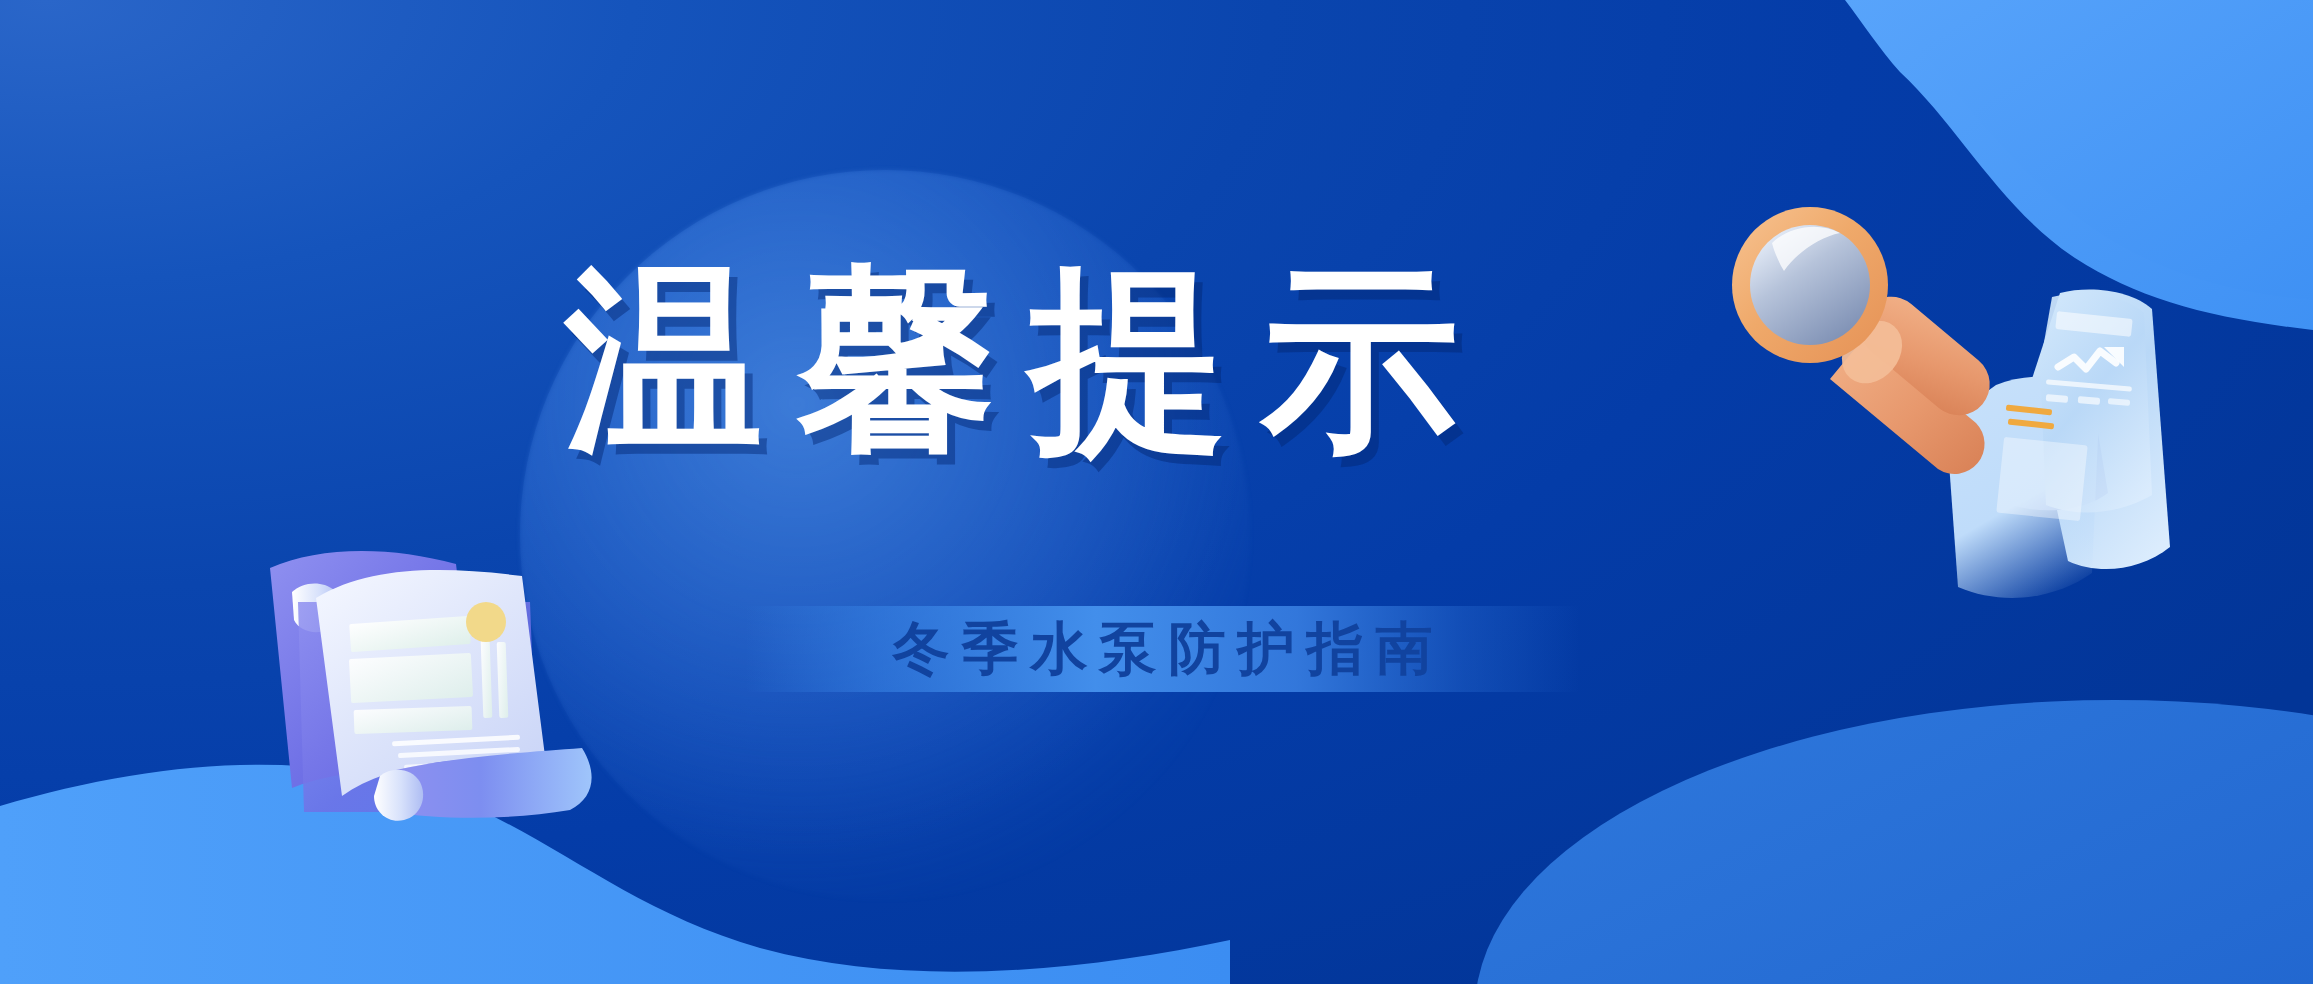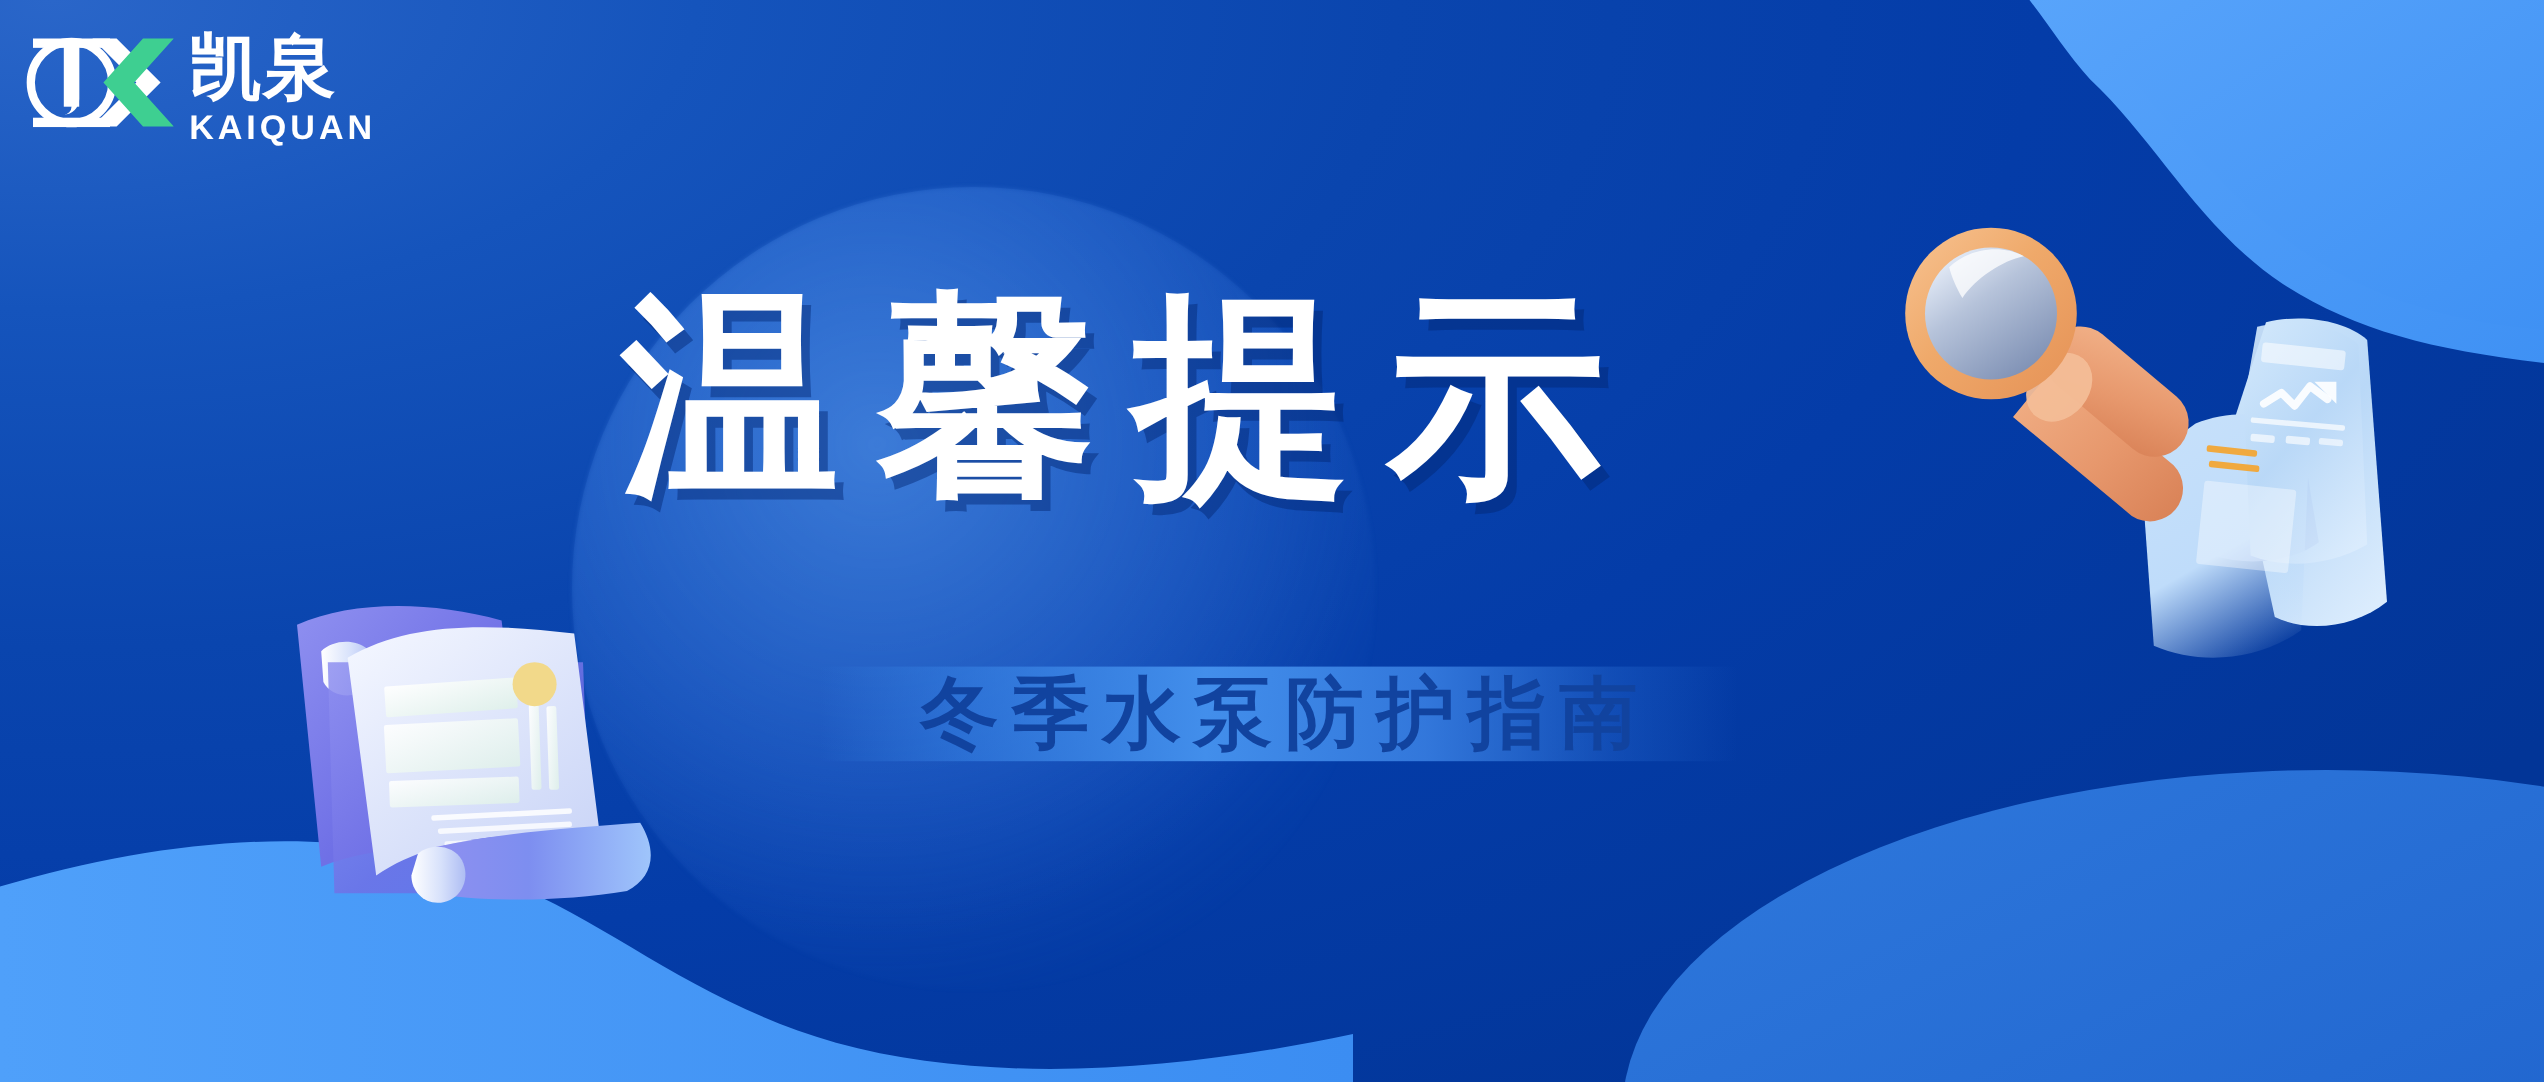--- a/index.html
+++ b/index.html
@@ -76,21 +76,21 @@
        rgba(44,112,214,0.35) 86%,
        rgba(40,104,205,0) 100%);
     z-index:10;
   }
   .subtitle{
     position:absolute;
     left:745px;top:606px;
     width:835px;height:86px;
     display:flex;align-items:center;justify-content:center;
     color:#11439f;
-    font-size:71px;
+    font-size:57px;
     font-weight:bold;
     letter-spacing:12px;
     text-indent:12px;
     white-space:nowrap;
     z-index:11;
   }
 
   
   .illo{position:absolute;display:block;z-index:9;}
   .illo-doc{left:230px;top:520px;width:420px;height:340px;}
@@ -130,45 +130,20 @@
 
     <path d="M0,806 C150,762 300,748 430,790 C545,828 620,908 760,948 C905,988 1080,972 1230,940 L1230,984 L0,984 Z" fill="url(#waveBL)"></path>
 
     <ellipse cx="2115" cy="1010" rx="640" ry="310" fill="url(#circBR)"></ellipse>
 
     <circle cx="885" cy="535" r="365" fill="url(#circCenter)"></circle>
   </svg>
 
   <div class="glow-circle"></div>
 
-  <div class="logo">
-    <svg class="logo-mark" viewBox="0 0 140 105">
-
-      <path d="M47,14 a37,37 0 1,0 0,74 a37,37 0 1,0 0,-74" fill="none" stroke="#ffffff" stroke-width="7.5"></path>
-
-      <rect x="12" y="11" width="70" height="8.5" fill="#ffffff"></rect>
-
-      <rect x="12" y="83" width="70" height="8.5" fill="#ffffff"></rect>
-
-      <path d="M40,17 L54,17 L54,66 a14,14 0 0 1 -14,14 L40,87 L40,80 a7,7 0 0 0 7,-7 L47,17 Z" fill="#ffffff"></path>
-      <rect x="40" y="17" width="14" height="56" fill="#ffffff"></rect>
-
-      <path d="M66,11 L88,11 L128,51 L88,91 L66,91 L106,51 Z" fill="#ffffff"></path>
-
-      <path d="M100,11 L130,11 L94,51 L130,91 L100,91 L64,51 Z" fill="#3ecf91" opacity="0"></path>
-      <path d="M112,11 L140,11 L104,51 L140,91 L112,91 L76,51 Z" fill="#3ecf91"></path>
-    </svg>
-
-    <div class="logo-word">
-      <svg class="logo-cn" viewBox="0 0 148 76">
-        <text x="0" y="62" font-family="&quot;DejaVu Sans&quot;,sans-serif" font-size="66" font-weight="bold" fill="#ffffff" letter-spacing="1">凯泉</text>
-      </svg>
-      <div class="logo-en">KAIQUAN</div>
-    </div>
-  </div>
 
   <div class="title">温馨提示</div>
 
   <div class="sub-band"></div>
   <div class="subtitle">冬季水泵防护指南</div>
 
   <svg class="illo illo-doc" viewBox="0 0 420 340">
     <defs>
       <linearGradient id="docBack" x1="0" y1="0" x2="1" y2="1">
         <stop offset="0%" stop-color="#8f90f0"></stop>

